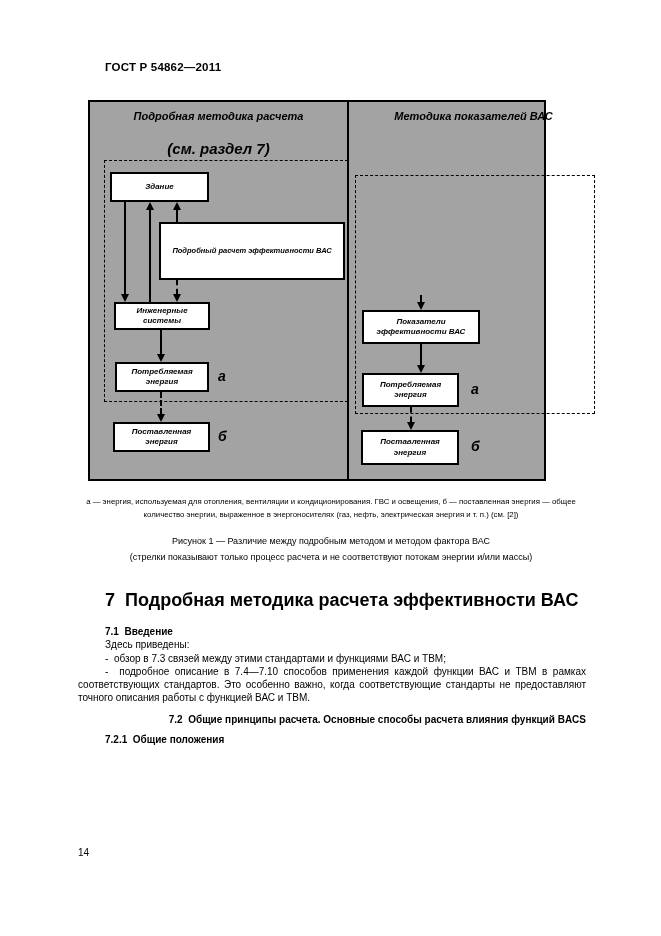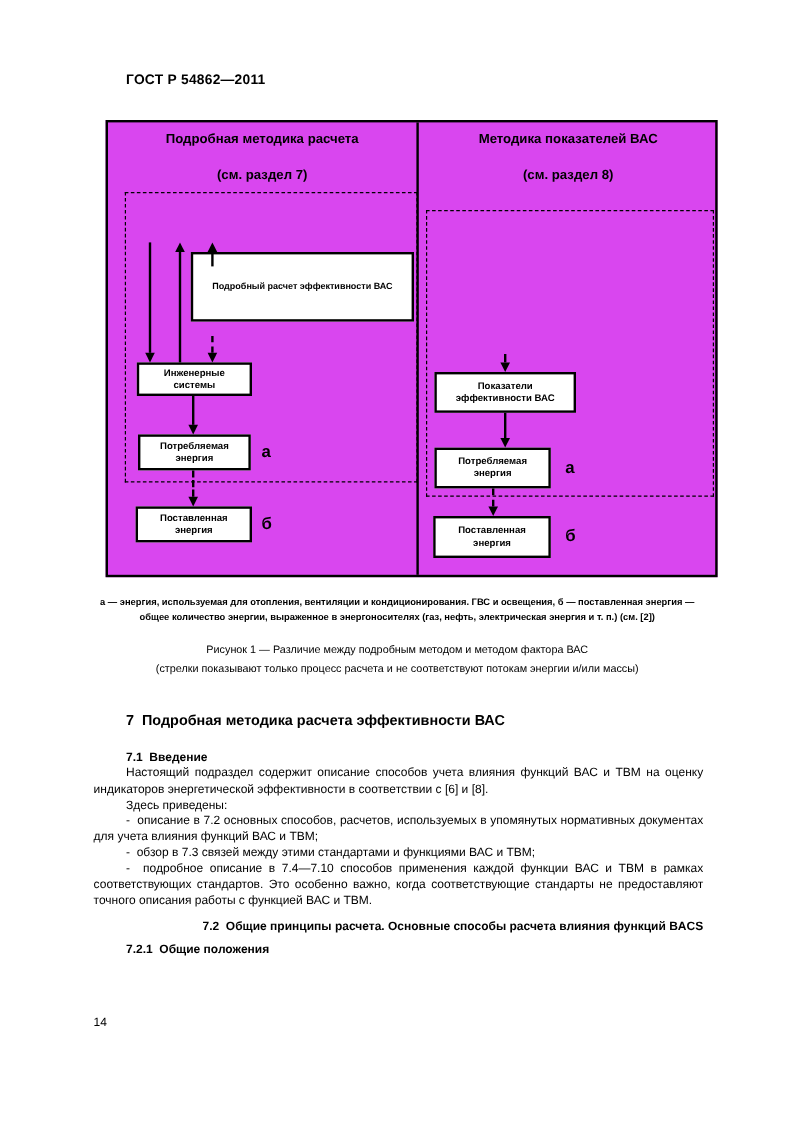--- a/index.html
+++ b/index.html
@@ -2,36 +2,36 @@
 <html><head>
 <meta charset="utf-8">
 <style>
   * { margin:0; padding:0; box-sizing:border-box; }
   html,body { width:661px; height:936px; }
   body { background:#fff; color:#000; font-family:"Liberation Sans", sans-serif; position:relative; overflow:hidden; }
 
   .hdr { position:absolute; left:78px; top:61px; font-size:11.5px; font-weight:bold; letter-spacing:.2px;padding-left:27px; }
 
   
-  .fig { position:absolute; left:88px; top:100px; width:510px; height:381px; border:2px solid #000; background:#d946ef; }
+  .fig { position:absolute; left:88px; top:100px; width:458px; height:381px; border:2px solid #000; background:#a3a3a3;font-style:italic; }
   .divider { position:absolute; left:257px; top:0; width:2px; height:377px; background:#000; }
   .col-title { position:absolute; top:8px; font-weight:bold; font-size:11px; text-align:center; }
-  .col-sub   { position:absolute; top:38px; font-weight:bold; font-size:11px; text-align:center; }
+  .col-sub   { position:absolute; top:38px; font-weight:bold; font-size:15px; text-align:center; }
   .lt { left:0; width:257px; }
   .rt { left:259px; width:249px; }
 
   .dashedrect { position:absolute; border:1.5px dashed #000; }
   .dr-left  { left:14px;  top:58px; width:244px; height:242px; }
   .dr-right { left:265px; top:73px; width:240px; height:239px; }
 
   .fbox { position:absolute; border:2px solid #000; background:#fff; display:flex; align-items:center; justify-content:center; text-align:center; font-size:8px; font-weight:bold; line-height:1.3; padding:1px 4px; }
   .fbox.heavy { border-width:2.5px; font-size:7.5px; }
 
   .b-building  { left:20px;  top:70px;  width:99px;  height:30px; }
-  .b-calc      { left:69px;  top:108px; width:186px; height:58px; }
+  .b-calc      { left:69px;  top:120px; width:186px; height:58px; }
   .b-systems   { left:24px;  top:200px; width:96px;  height:28px; }
   .b-consumedL { left:25px;  top:260px; width:94px;  height:30px; }
   .b-deliverL  { left:23px;  top:320px; width:97px;  height:30px; }
   .b-calcR     { left:271px; top:154px; width:232px; height:39px; padding:1px 14px; }
   .b-indic     { left:272px; top:208px; width:118px; height:34px; }
   .b-consumedR { left:272px; top:271px; width:97px;  height:34px; }
   .b-deliverR  { left:271px; top:328px; width:98px;  height:35px; }
 
   .flabel { position:absolute; font-weight:bold; font-size:14px; }
   .la-left  { left:128px; top:266px; }
@@ -39,45 +39,46 @@
   .la-right { left:381px; top:279px; }
   .lb-right { left:381px; top:336px; }
 
   .vline { position:absolute; width:0; border-left:2px solid #000; }
   .vline.dash { border-left-style:dashed; }
   .ahead { position:absolute; width:0; height:0; border-left:4px solid transparent; border-right:4px solid transparent; }
   .ahead.down { border-top:8px solid #000; }
   .ahead.up   { border-bottom:8px solid #000; }
 
   
-  .fnote { position:absolute; left:80px; top:495px; width:502px; font-size:7.8px; line-height:13px; text-align:center;font-weight:bold; }
+  .fnote { position:absolute; left:80px; top:495px; width:502px; font-size:7.8px; line-height:13px; text-align:center; }
   .fcap  { position:absolute; left:80px; top:533px; width:502px; font-size:9px; line-height:16px; text-align:center; }
 
   
   .content { position:absolute; left:78px; top:594px; width:508px; font-size:10px; line-height:13.2px; text-align:justify; }
-  .h7   { font-size:12px; font-weight:bold; margin:0 0 18px 27px; text-align:left; }
+  .h7   { font-size:18px; font-weight:bold; margin:0 0 18px 27px; text-align:left; }
   .hsub { font-size:10px; font-weight:bold; margin-left:27px; text-align:left; }
   .h72  { margin-top:9px;text-align:right; }
   .h721 { margin-top:6px; }
   .content p { text-indent:27px; margin:0; }
 
   .pagenum { position:absolute; left:78px; top:847px; font-size:10px; }
 </style>
 </head>
 <body>
 
 <div class="hdr">ГОСТ Р 54862—2011</div>
 
 <div class="fig">
   <div class="divider"></div>
 
   <div class="col-title lt">Подробная методика расчета</div>
   <div class="col-sub lt">(см. раздел 7)</div>
   <div class="dashedrect dr-left"></div>
 
+  <div class="fbox b-building">Здание</div>
   <div class="fbox heavy b-calc">Подробный расчет эффективности ВАС</div>
   <div class="fbox b-systems">Инженерные системы</div>
   <div class="fbox b-consumedL">Потребляемая энергия</div>
   <div class="fbox b-deliverL">Поставленная энергия</div>
   <div class="flabel la-left">а</div>
   <div class="flabel lb-left">б</div>
 
   <div class="vline" style="left:34px; top:100px; height:92px;"></div>
   <div class="ahead down" style="left:31px; top:192px;"></div>
 
@@ -90,21 +91,20 @@
   <div class="vline dash" style="left:86px; top:178px; height:14px;"></div>
   <div class="ahead down" style="left:83px; top:192px;"></div>
 
   <div class="vline" style="left:70px; top:228px; height:24px;"></div>
   <div class="ahead down" style="left:67px; top:252px;"></div>
 
   <div class="vline dash" style="left:70px; top:290px; height:22px;"></div>
   <div class="ahead down" style="left:67px; top:312px;"></div>
 
   <div class="col-title rt">Методика показателей ВАС</div>
-  <div class="col-sub rt">(см. раздел 8)</div>
   <div class="dashedrect dr-right"></div>
 
   <div class="fbox b-indic">Показатели эффективности ВАС</div>
   <div class="fbox b-consumedR">Потребляемая энергия</div>
   <div class="fbox b-deliverR">Поставленная энергия</div>
   <div class="flabel la-right">а</div>
   <div class="flabel lb-right">б</div>
 
   <div class="vline" style="left:330px; top:193px; height:7px;"></div>
   <div class="ahead down" style="left:327px; top:200px;"></div>
@@ -118,22 +118,20 @@
 
 <div class="fnote">а — энергия, используемая для отопления, вентиляции и кондиционирования. ГВС и освещения, б — поставленная энергия — общее количество энергии, выраженное в энергоносителях (газ, нефть, электрическая энергия и т. п.) (см. [2])</div>
 <div class="fcap">
   <div>Рисунок 1 — Различие между подробным методом и методом фактора ВАС</div>
   <div>(стрелки показывают только процесс расчета и не соответствуют потокам энергии и/или массы)</div>
 </div>
 
 <div class="content">
   <div class="h7">7&nbsp;&nbsp;Подробная методика расчета эффективности ВАС</div>
   <div class="hsub">7.1&nbsp;&nbsp;Введение</div>
-  <p>Настоящий подраздел содержит описание способов учета влияния функций ВАС и ТВМ на оценку индикаторов энергетической эффективности в соответствии с [6] и [8].</p>
   <p>Здесь приведены:</p>
-  <p>-&nbsp;&nbsp;описание в 7.2 основных способов, расчетов, используемых в упомянутых нормативных документах для учета влияния функций ВАС и ТВМ;</p>
   <p>-&nbsp;&nbsp;обзор в 7.3 связей между этими стандартами и функциями ВАС и ТВМ;</p>
   <p>-&nbsp;&nbsp;подробное описание в 7.4—7.10 способов применения каждой функции ВАС и ТВМ в рамках соответствующих стандартов. Это особенно важно, когда соответствующие стандарты не предоставляют точного описания работы с функцией ВАС и ТВМ.</p>
   <div class="hsub h72">7.2&nbsp;&nbsp;Общие принципы расчета. Основные способы расчета влияния функций BACS</div>
   <div class="hsub h721">7.2.1&nbsp;&nbsp;Общие положения</div>
 </div>
 
 <div class="pagenum">14</div>
 
 </body></html>

